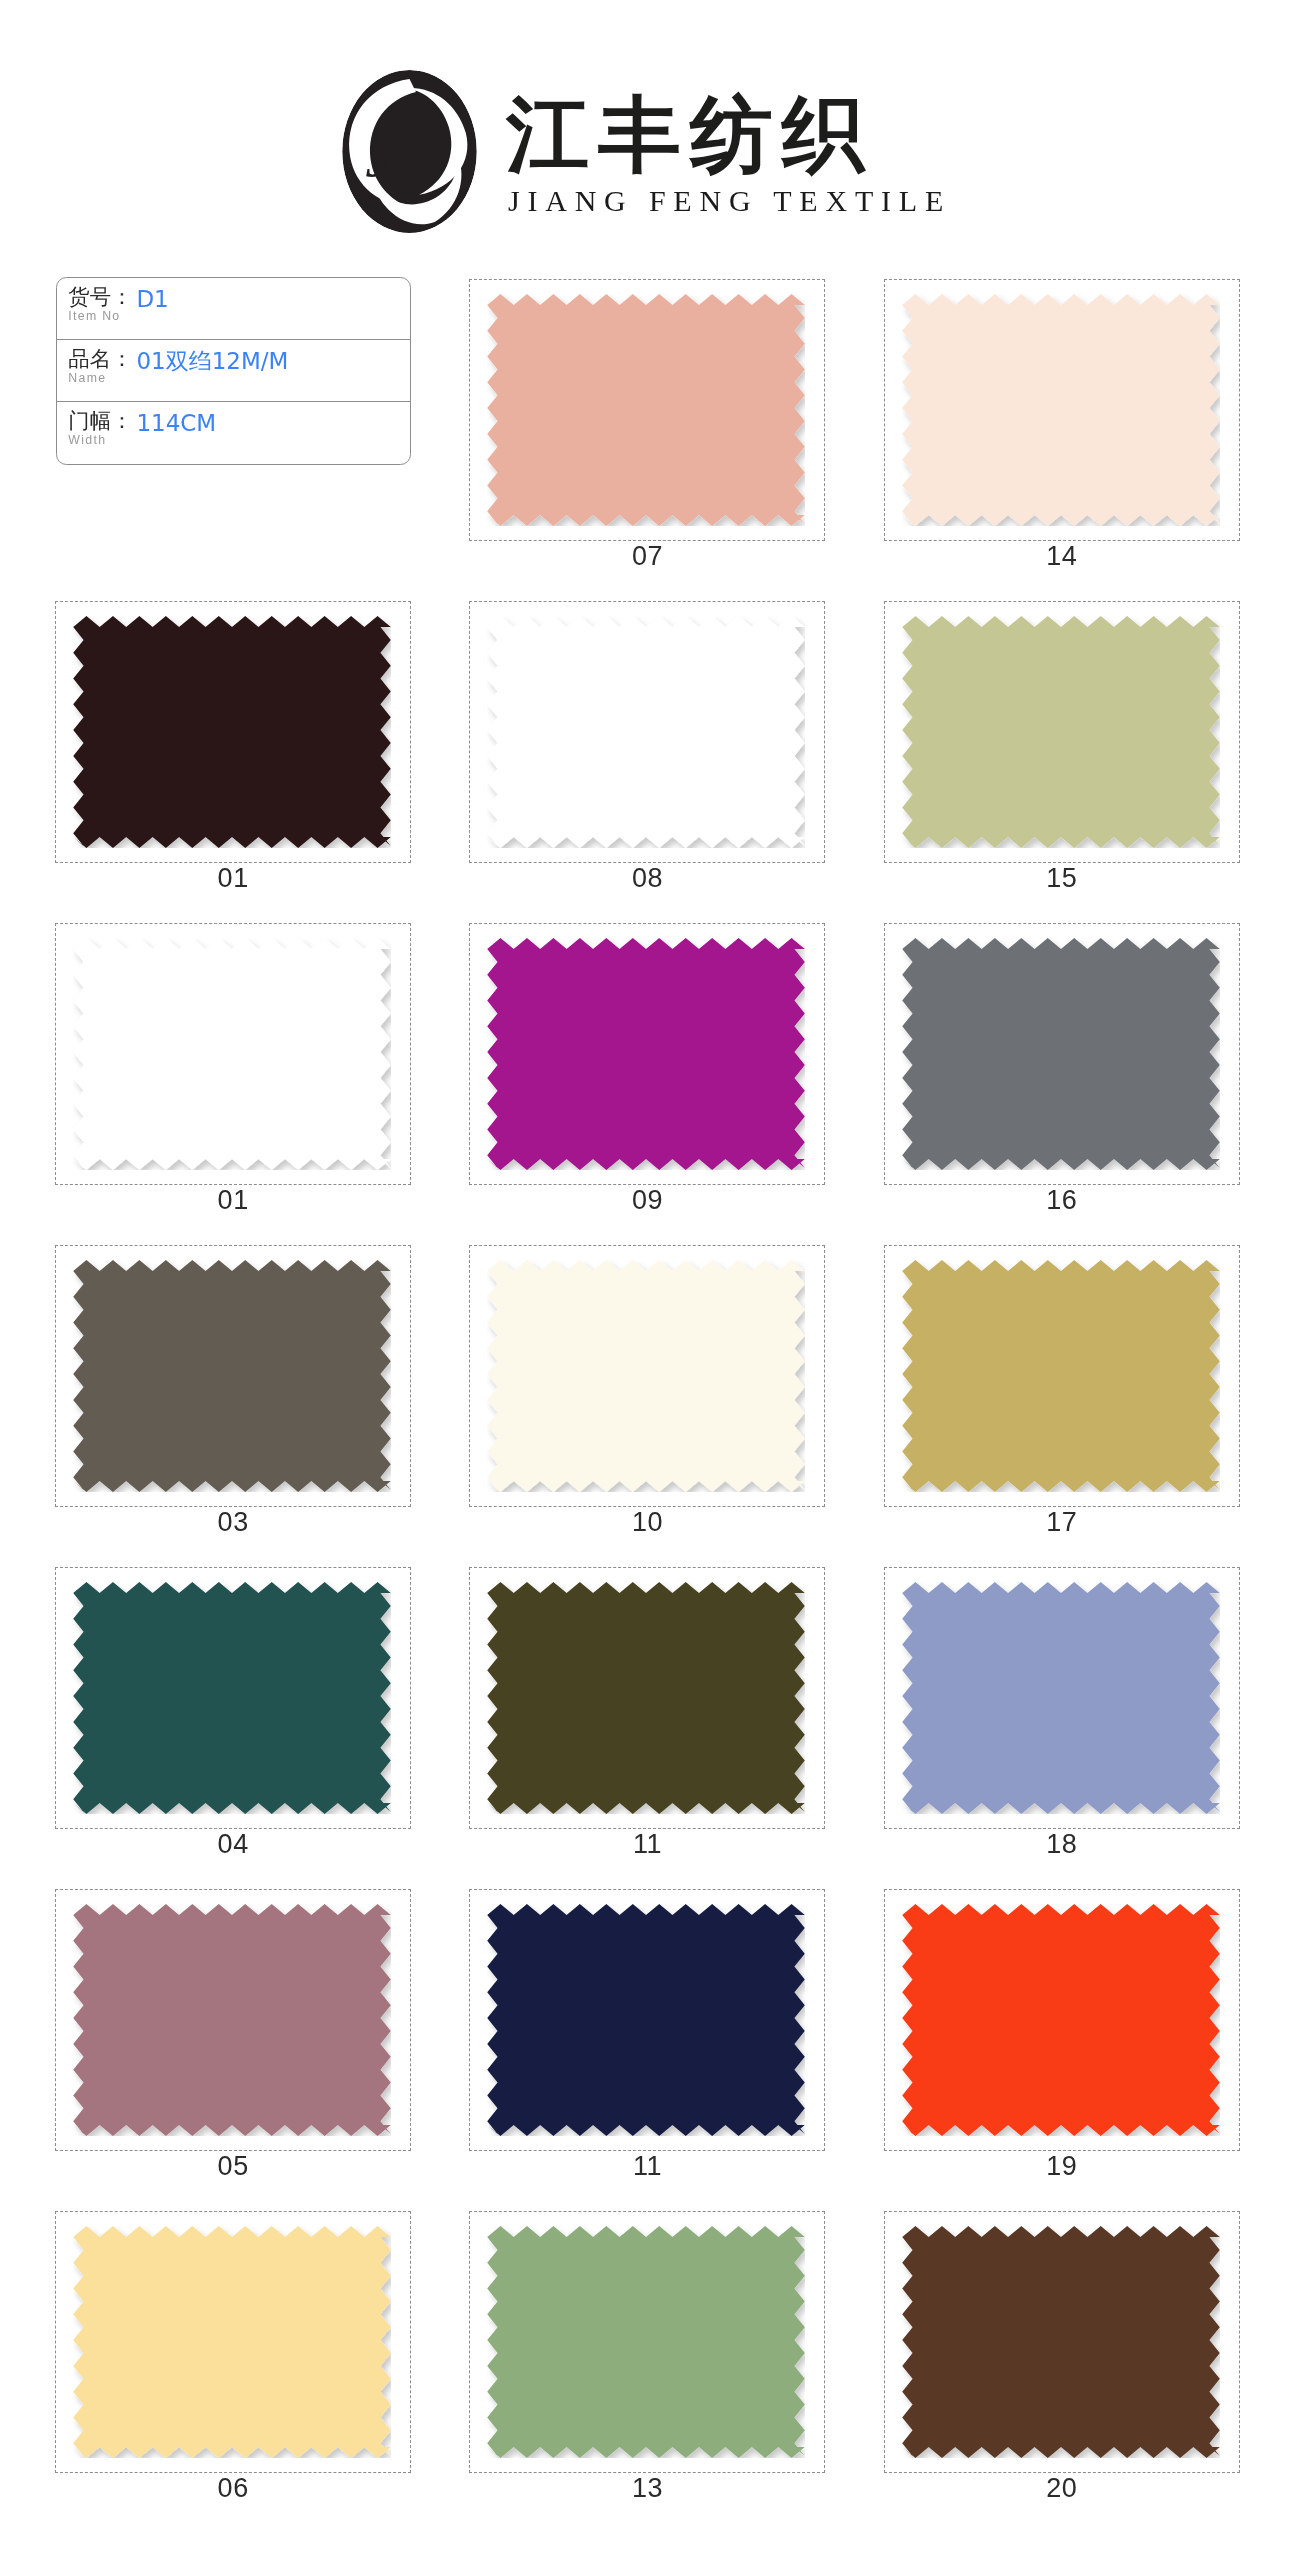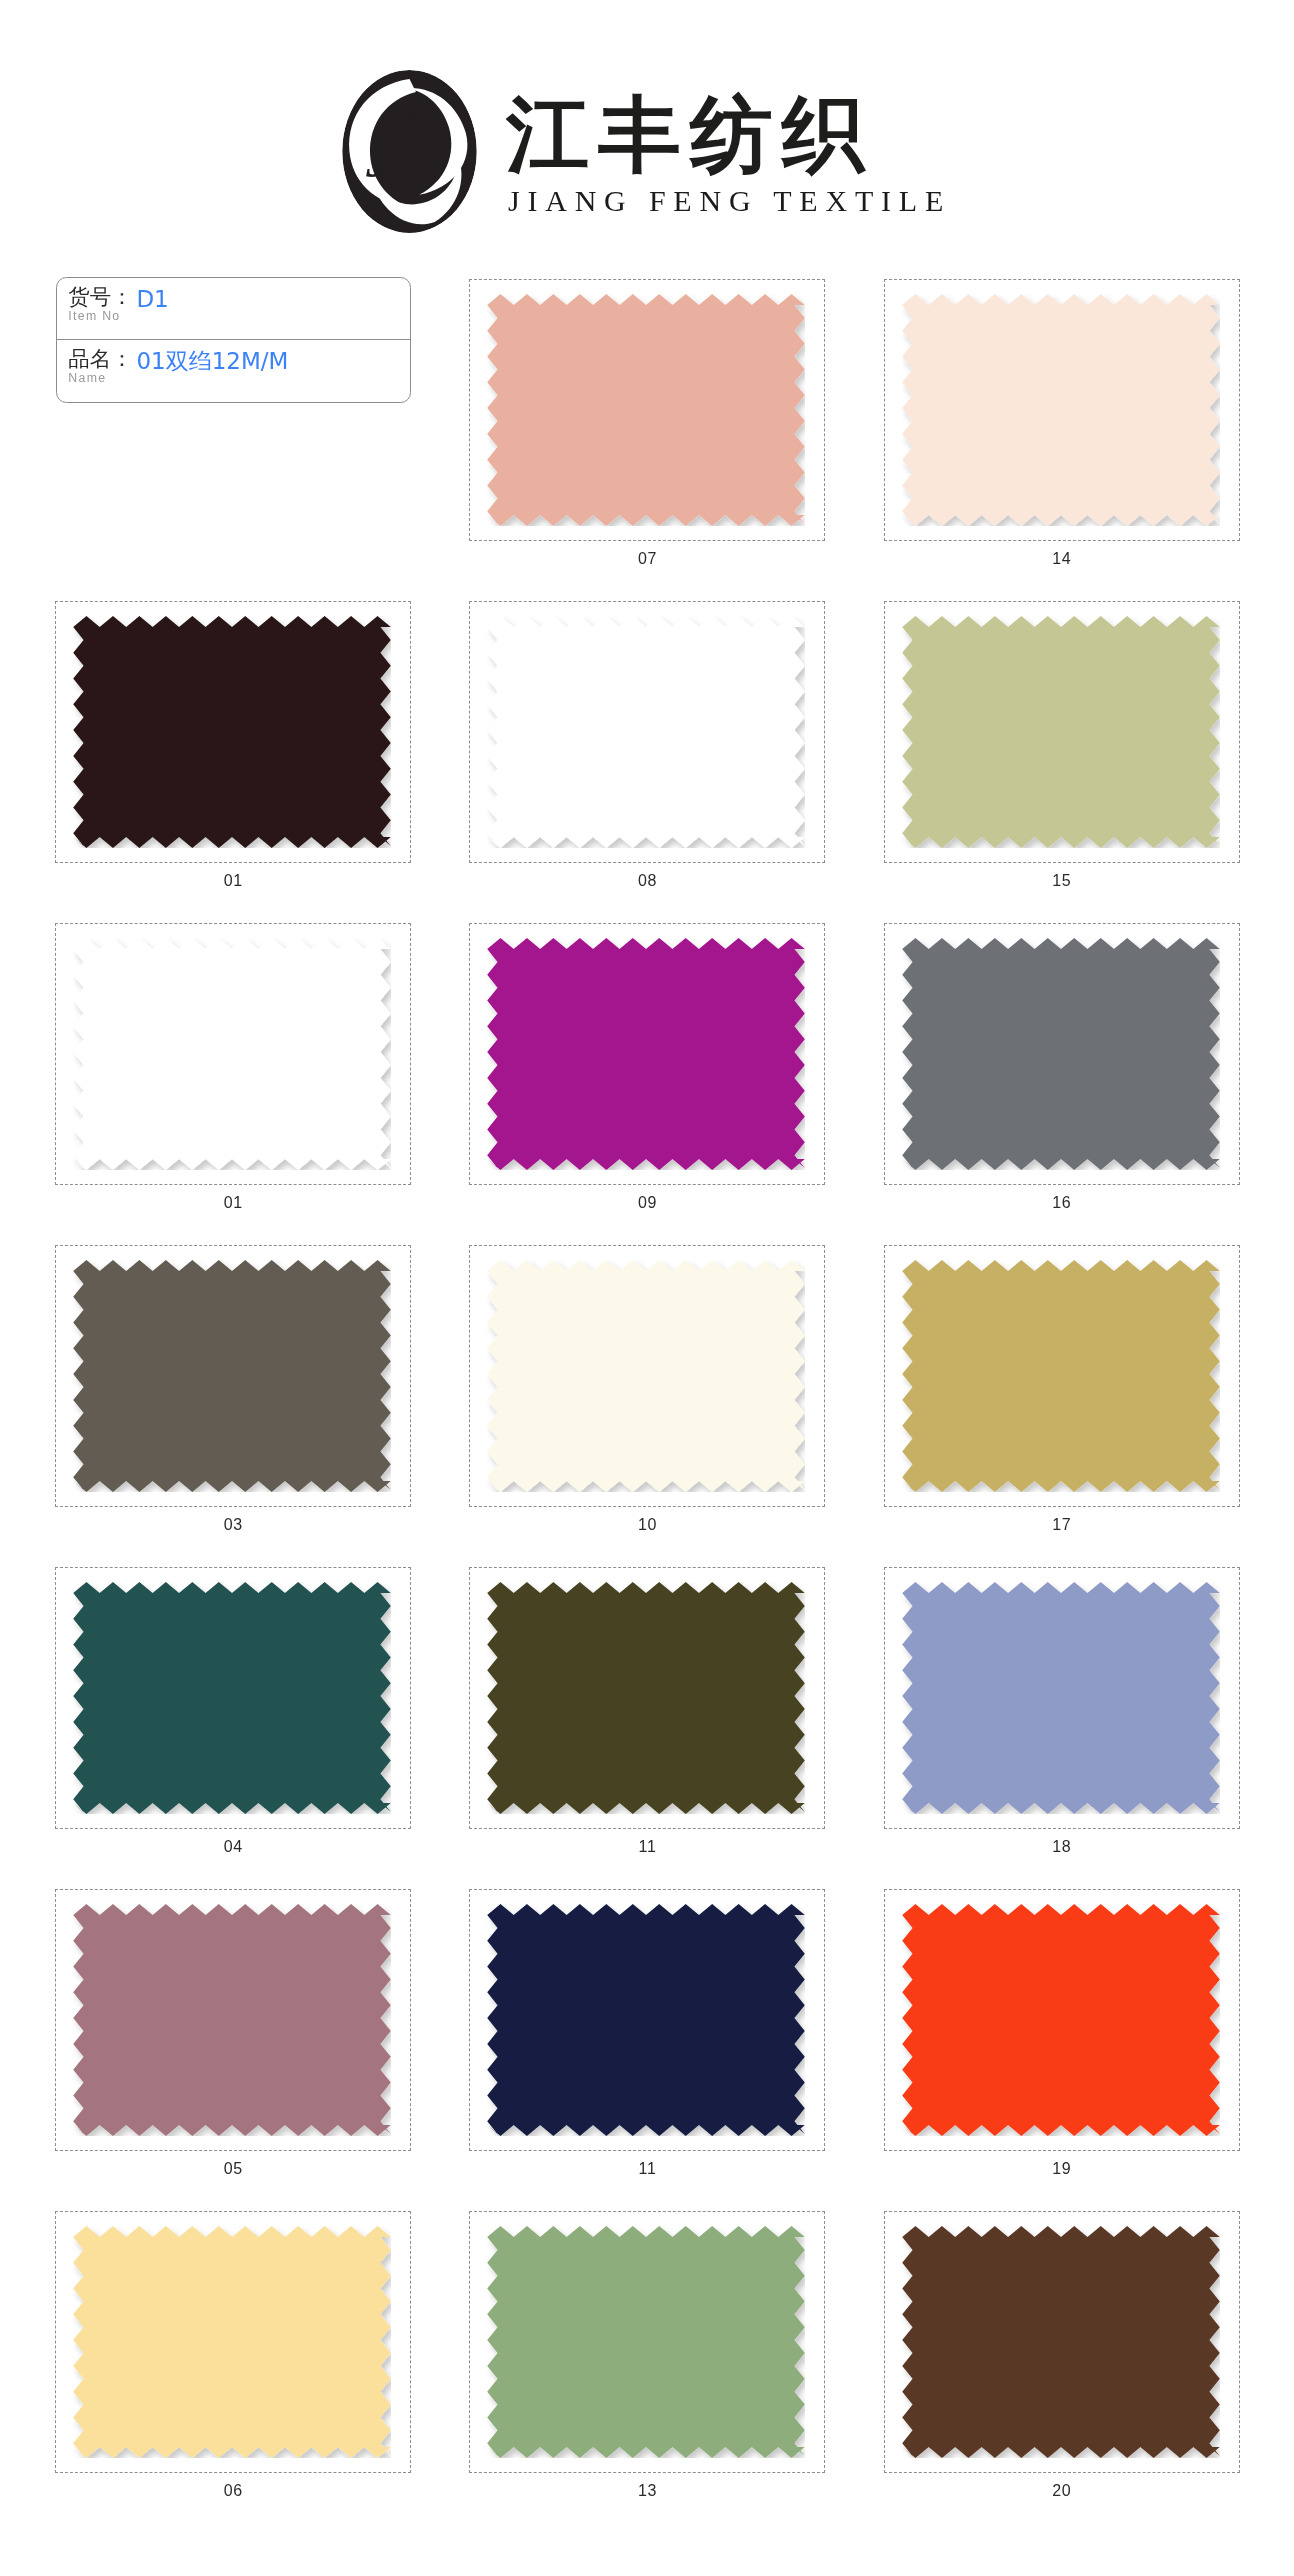--- a/index.html
+++ b/index.html
@@ -122,22 +122,21 @@
   }
   .swatch-svg {
     position: absolute;
     left: 17px;
     top: 14.3px;
     width: 318px;
     height: 232px;
     display: block;
   }
   .swatch-label {
-    margin-top: 9px;
-    font-size: 16px;
+    font-size: 27px;
     color: #2b2b2b;
     letter-spacing: 0.6px;
     font-family: "Liberation Sans", "DejaVu Sans", sans-serif;
   }
 </style>
 </head>
 <body>
 
 <div class="page">
 
@@ -200,20 +199,27 @@
         </div>
 
         <div class="info-row">
           <div class="info-key">
             <div class="key-cn">品名：</div>
             <div class="key-en">Name</div>
           </div>
           <div class="info-val">01双绉12M/M</div>
         </div>
 
+        <div class="info-row">
+          <div class="info-key">
+            <div class="key-cn">门幅：</div>
+            <div class="key-en">Width</div>
+          </div>
+          <div class="info-val">114CM</div>
+        </div>
 
 
       </div>
     </div>
 
     <div id="swatch-slots" style="display:contents"><div class="cell">
           <div class="swatch-box">
             <svg class="swatch-svg" viewBox="0 0 490 358">
               <defs>
                 <filter id="sh0" x="-20%" y="-20%" width="150%" height="150%">

